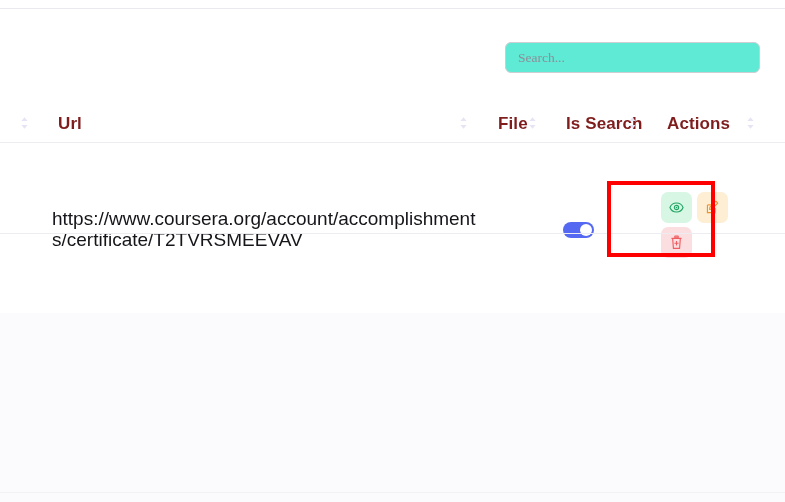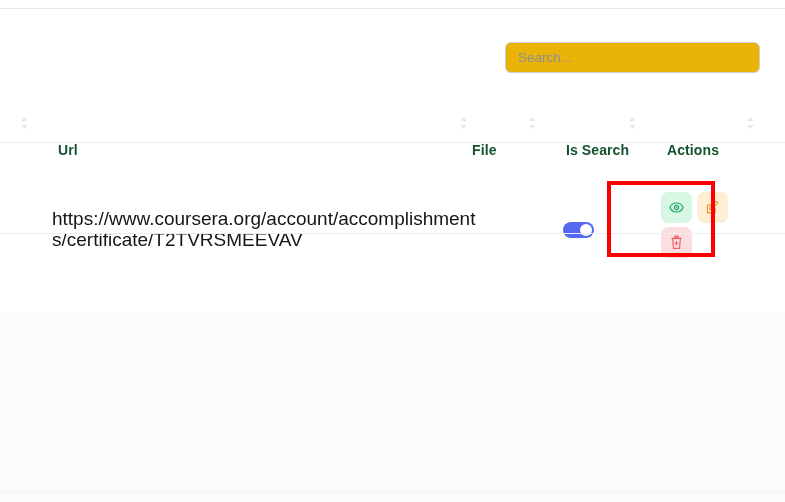--- a/index.html
+++ b/index.html
@@ -64,22 +64,22 @@
   }
   .search-input {
     position: absolute;
     left: 505px;
     top: 10px;
     width: 255px;
     height: 31px;
     box-sizing: border-box;
     border: 1px solid #cdcdd4;
     border-radius: 6px;
-    background: #eab308;
-    font-family: Liberation Sans, sans-serif;
+    background: #5eead4;
+    font-family: Liberation Serif, serif;
     font-size: 13.5px;
     color: #3a3a44;
     padding: 0 12px;
     outline: none;
   }
   .search-input::placeholder {
     color: #8e8e99;
     opacity: 1;
   }
 
@@ -90,29 +90,28 @@
     top: 104px;
     width: 785px;
   }
   .thead {
     position: relative;
     height: 38px;
   }
   .th {
     position: absolute;
     top: 10px;
-    font-size: 14px;
+    font-size: 17px;
     font-weight: bold;
-    color: #14532d;
+    color: #7f1d1d;
     letter-spacing: 0.1px;
     white-space: nowrap;
-    margin-top: 28px;
   }
   .th-url      { left: 58px; }
-  .th-file     { left: 472px; }
+  .th-file     { left: 498px; }
   .th-isactive { left: 566px; }
   .th-actions  { left: 667px; text-align: right; }
 
   .sort-icon {
     position: absolute;
     top: 12px;
     width: 9px;
     height: 14px;
   }
   .sort-icon svg { display: block; }

